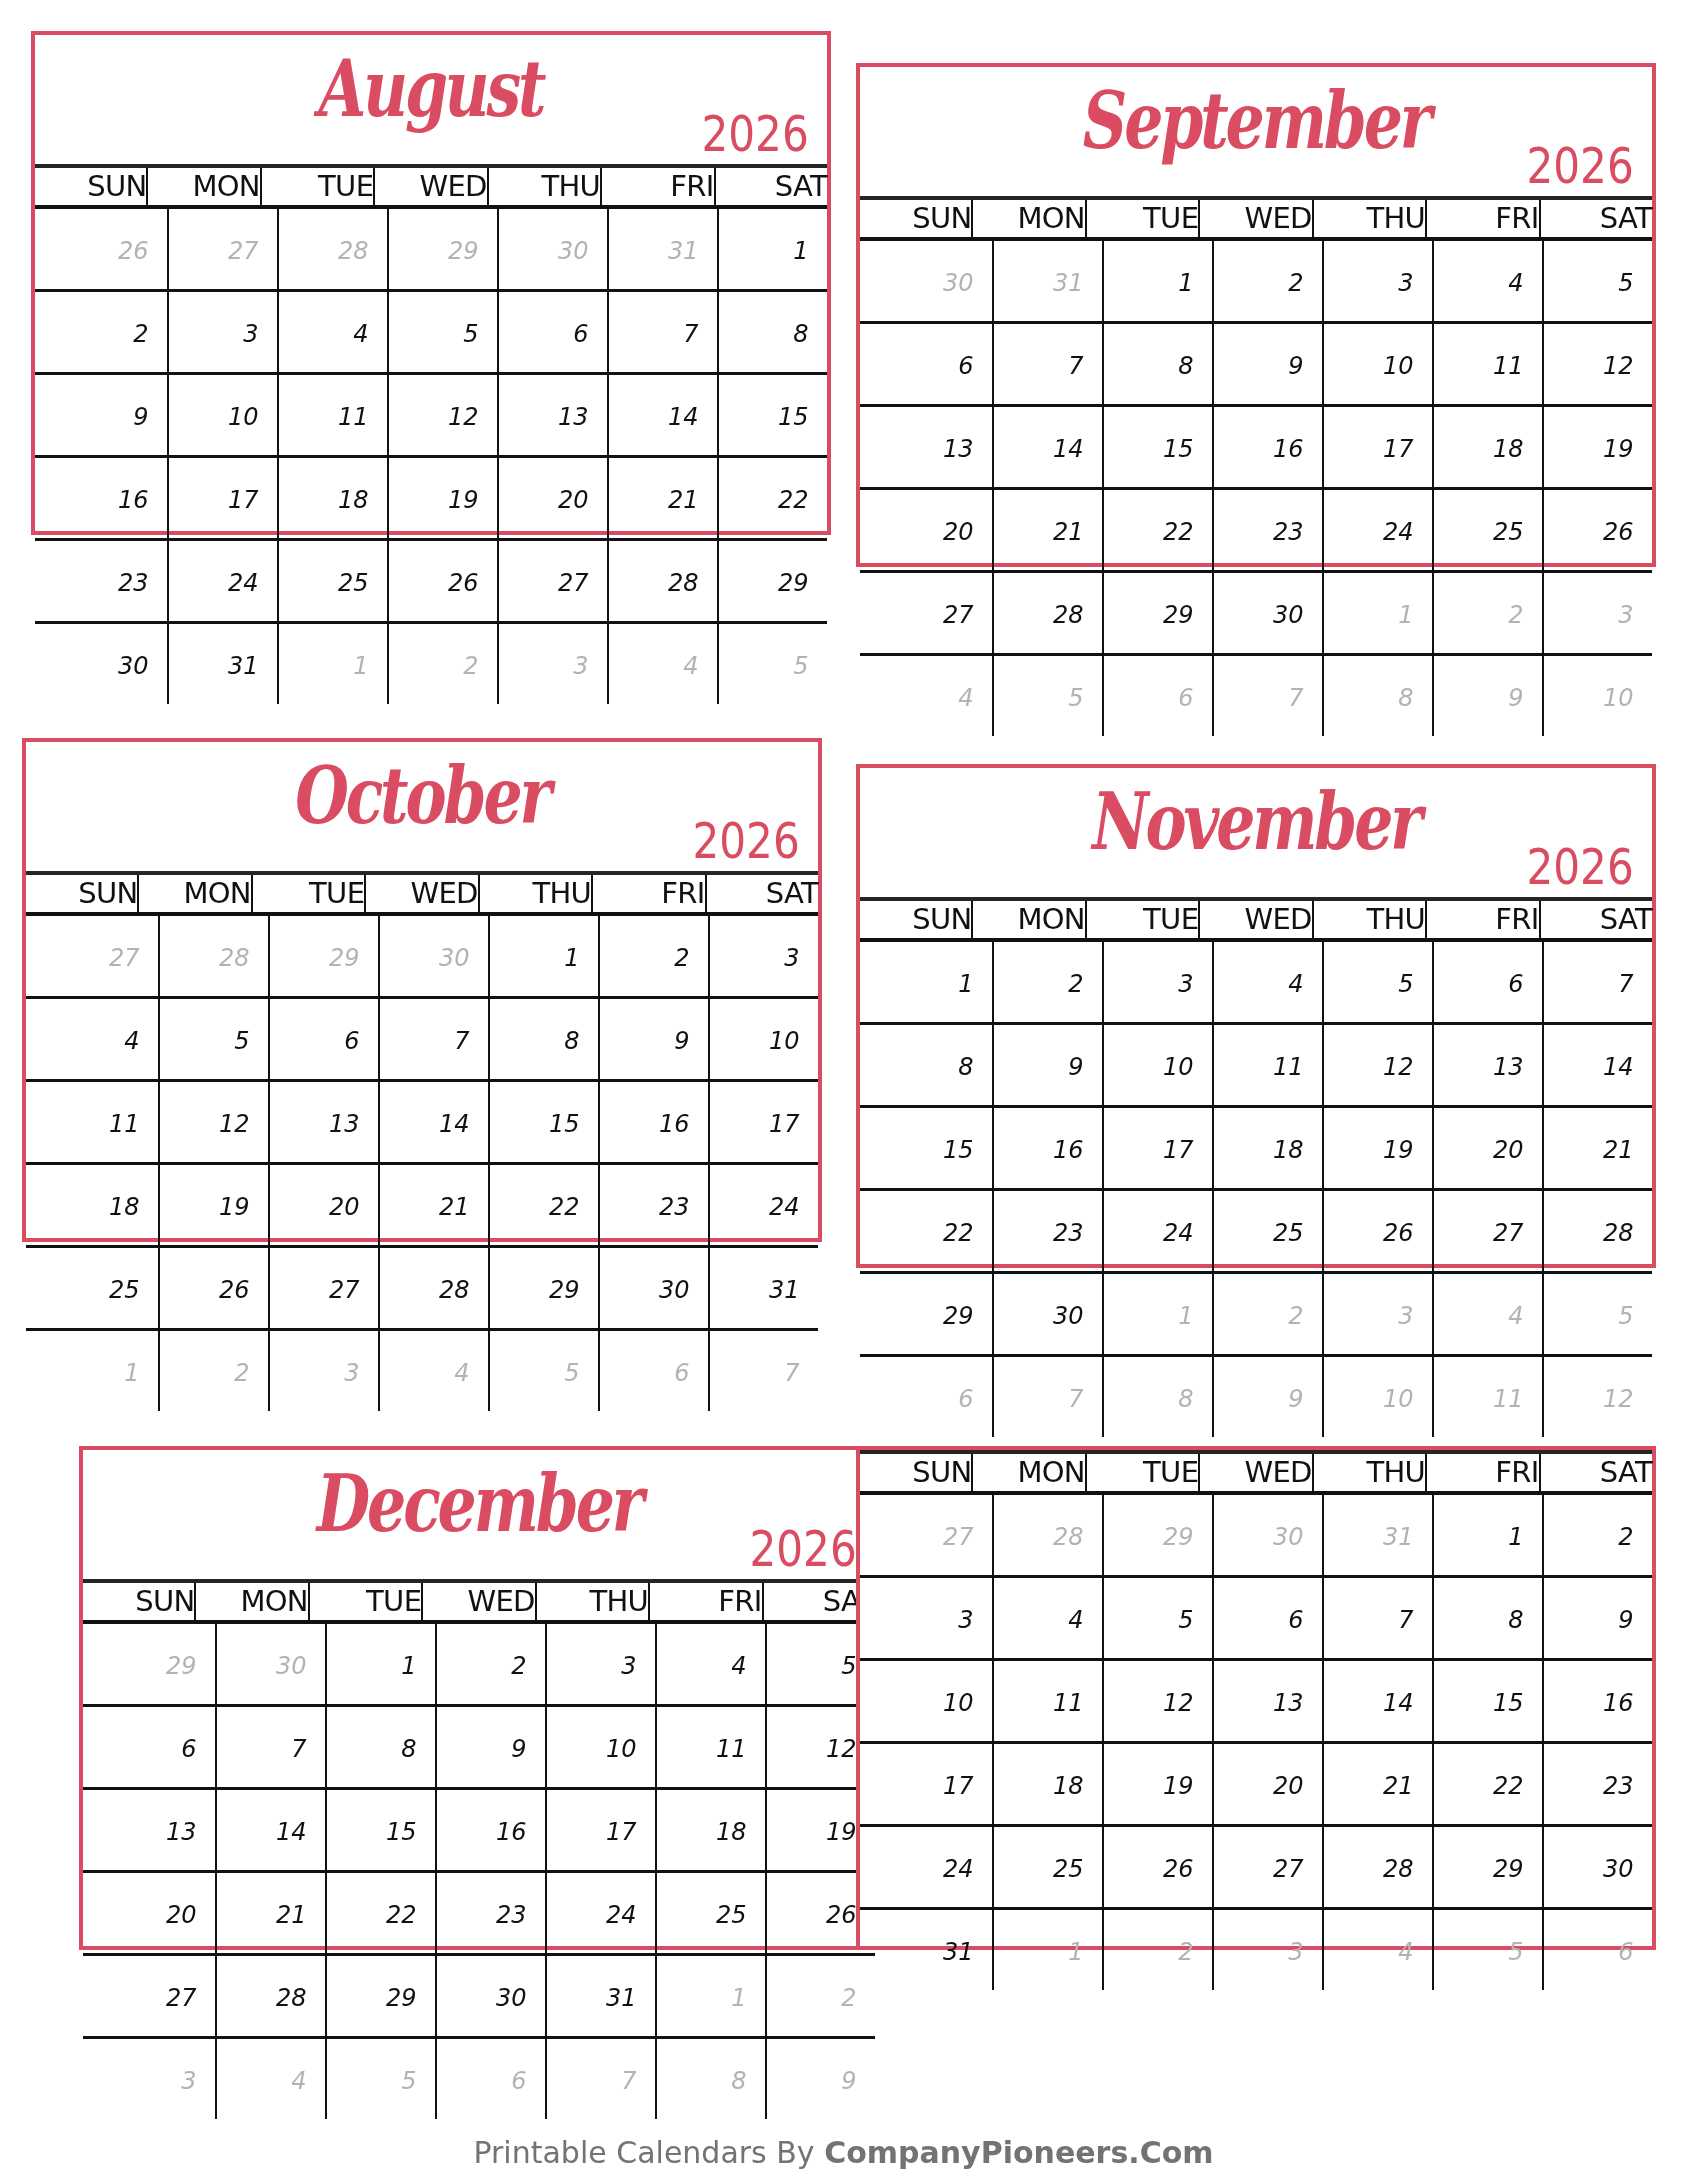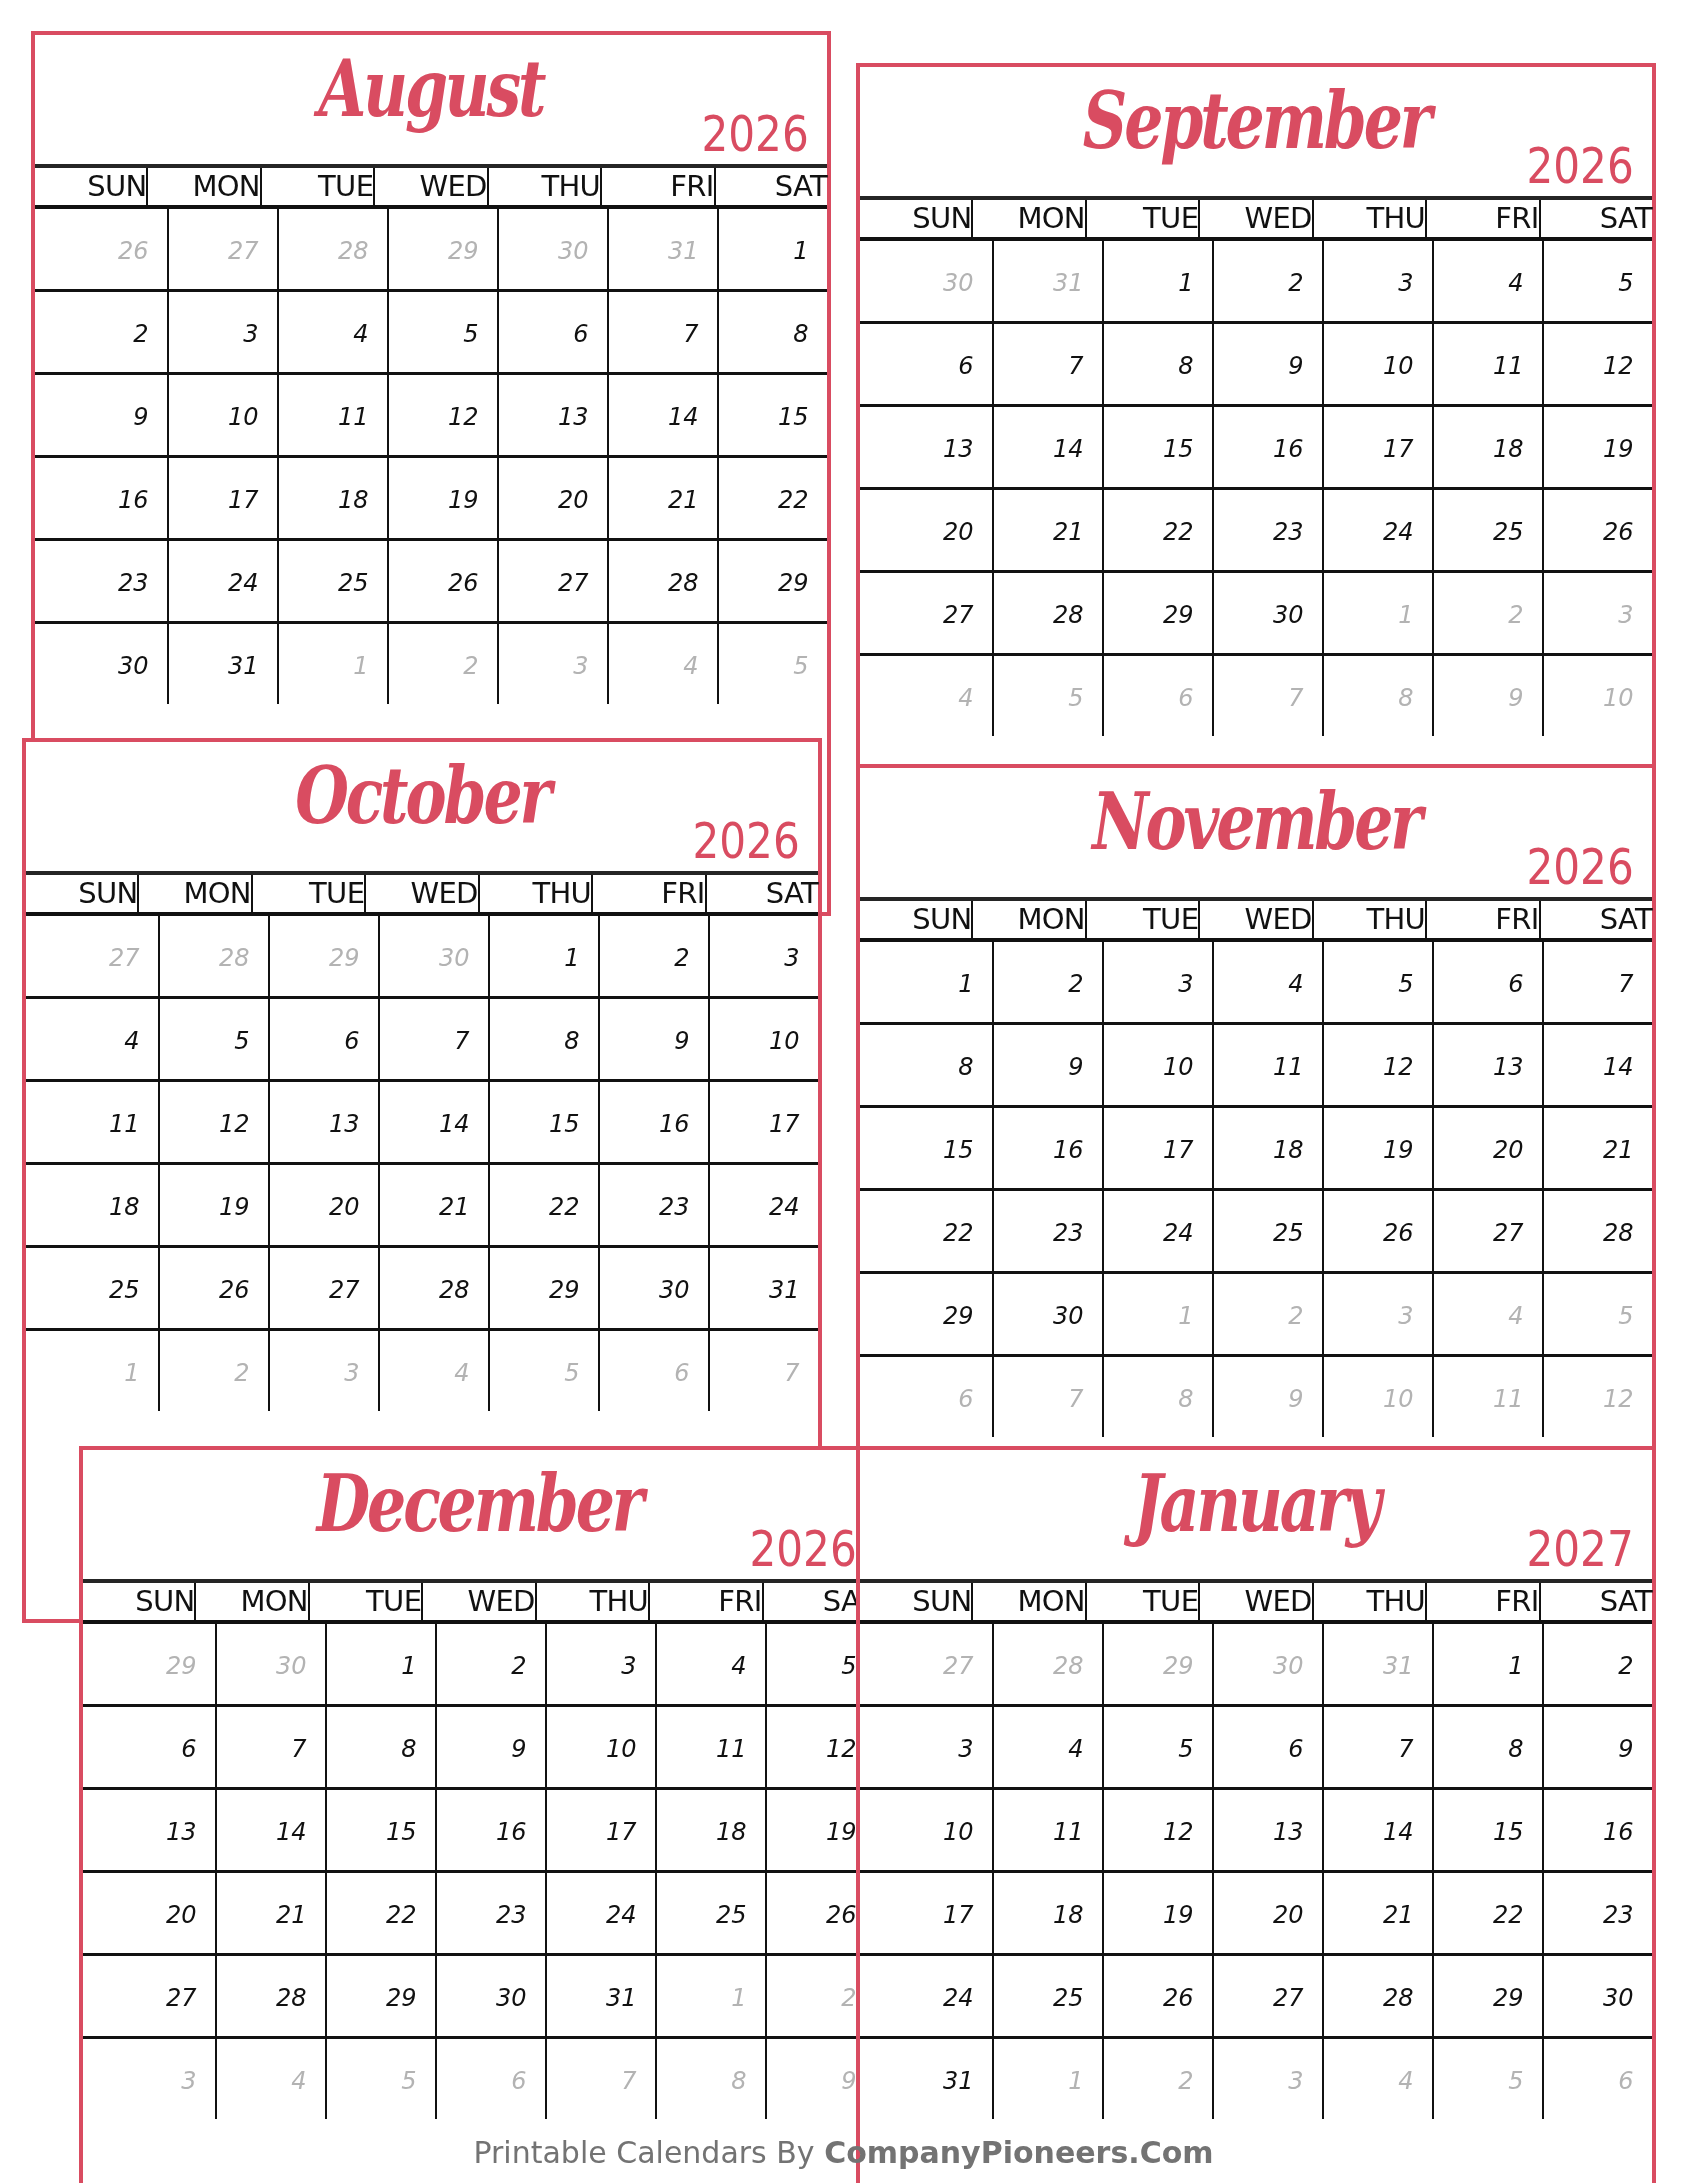--- a/index.html
+++ b/index.html
@@ -1,18 +1,18 @@
 <!DOCTYPE html>
 <html style="font-size:10.6px"><head>
 <meta charset="utf-8">
 <style>
   html, body { margin:0; padding:0; background:#ffffff; }
   body { width:1687px; height:2183px; position:relative; overflow:hidden; font-family:"DejaVu Sans", sans-serif; }
   .cal {
-    position:absolute; width:800px; height:885px; box-sizing:border-box;
+    position:absolute; width:800px; height:504px; box-sizing:border-box;
     border:4px solid #d94c61; background:#fff;
   }
   .title-area { position:relative; height:129px; }
   .month {
     position:absolute; left:0; right:0; top:4px; text-align:center;
     font-family:"DejaVu Serif", serif; font-style:italic; font-weight:bold;
     font-size:79px; line-height:99px; color:#d94c61; letter-spacing:-4px;
     transform:scaleX(0.78);
   }
   .year {
@@ -819,24 +819,20 @@
           <div class="day">
             <span class="num other">8</span>
           </div>
           <div class="day">
             <span class="num other">9</span>
           </div>
         </div>
       </div>
     </div>
     <div class="cal" style="left: 856px; top: 1446px;">
-      <div class="title-area">
-        <div class="month">January</div>
-        <div class="year">2027</div>
-      </div>
       <div class="grid">
         <div class="dow-row">
           <div class="dow">SUN</div>
           <div class="dow">MON</div>
           <div class="dow">TUE</div>
           <div class="dow">WED</div>
           <div class="dow">THU</div>
           <div class="dow">FRI</div>
           <div class="dow">SAT</div>
         </div>

